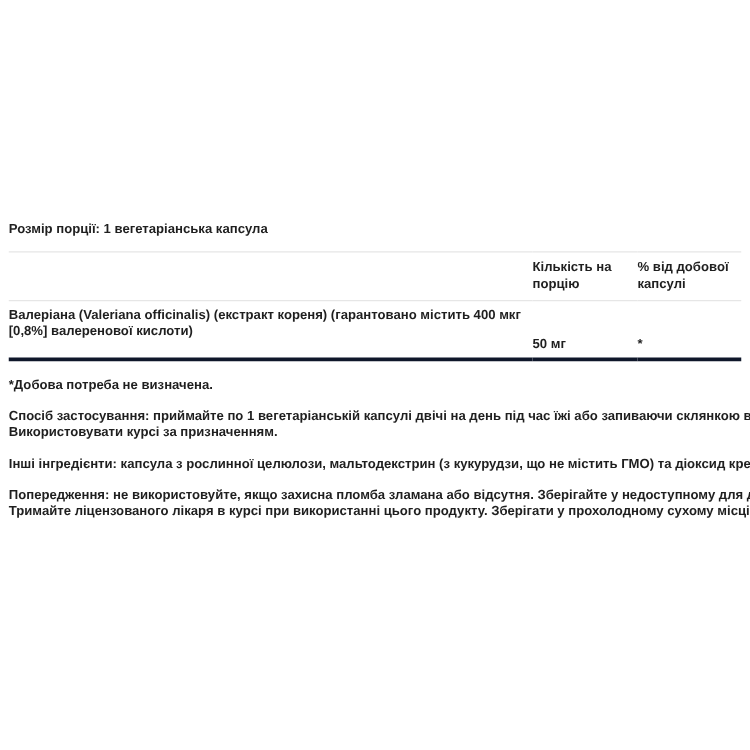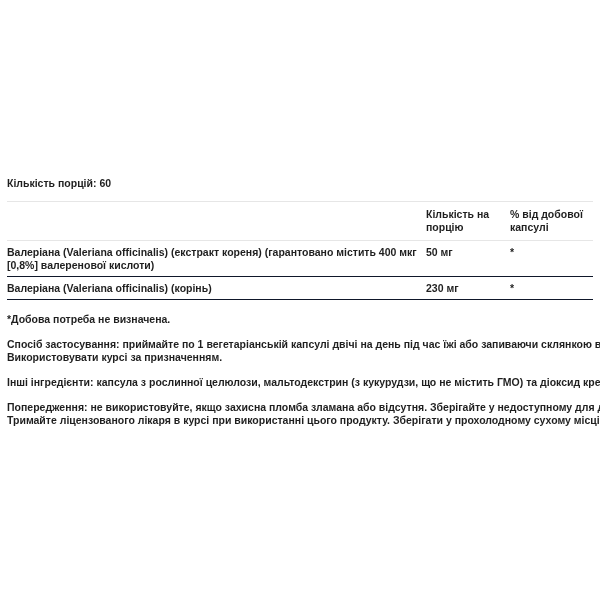--- a/index.html
+++ b/index.html
@@ -45,61 +45,56 @@
     table.facts tr.head {
       border-top: 1px solid #e6e6e6;
       border-bottom: 1px solid #e6e6e6;
     }
     table.facts tr.head th {
       padding-top: 6px;
       padding-bottom: 6px;
       height: 20px;
     }
     table.facts tr.row {
-      border-bottom: 1px solid #0f172a;
+      border-bottom: 3px solid #0f172a;
     }
     table.facts tr.row td {
       padding-top: 5px;
       padding-bottom: 4px;
     }
     table.facts tr.row.r1 td.amt,
     table.facts tr.row.r1 td.dv {
-      padding-top: 5px;
+      padding-top: 28px;
     }
     .col-name { width: 419px; }
     .col-amt { width: 84px; }
     .col-dv { width: 83px; }
     th.hdr-amt, th.hdr-dv { line-height: 13px; }
 
     .footnote { margin-top: 13px; margin-bottom: 12px; }
     .directions { margin-bottom: 12px; }
     .other { margin-bottom: 12px; }
     .warn { }
   </style>
 </head>
 <body>
 
 <div class="wrap">
-  <p class="line-p servings-count">Кількість порцій: 60</p>
+  <p class="line-p serving-size">Розмір порції: 1 вегетаріанська капсула</p>
 
   <table class="facts">
     <tbody>
         <tr class="head">
       <th class="col-name"></th>
       <th class="col-amt hdr-amt">Кількість на порцію</th>
       <th class="col-dv hdr-dv">% від добової капсулі</th>
     </tr>
     <tr class="row r1">
       <td class="col-name">Валеріана (Valeriana officinalis) (екстракт кореня) (гарантовано містить 400 мкг [0,8%] валеренової кислоти)</td>
       <td class="col-amt amt">50 мг</td>
-      <td class="col-dv dv">*</td>
-    </tr>
-    <tr class="row r2">
-      <td class="col-name">Валеріана (Valeriana officinalis) (корінь)</td>
-      <td class="col-amt amt">230 мг</td>
       <td class="col-dv dv">*</td>
     </tr>
   </tbody>
     </table>
 
   <p class="line-p footnote">*Добова потреба не визначена.</p>
 
   <div class="directions">
     <p class="line-p">Спосіб застосування: приймайте по 1 вегетаріанській капсулі двічі на день під час їжі або запиваючи склянкою води.</p>
     <p class="line-p">Використовувати курсі за призначенням.</p>

